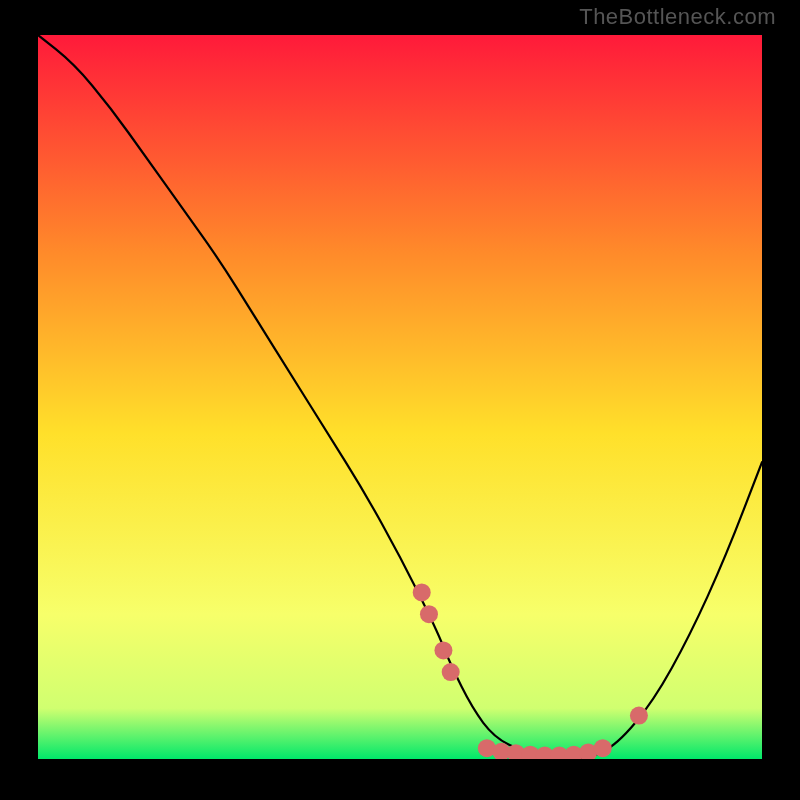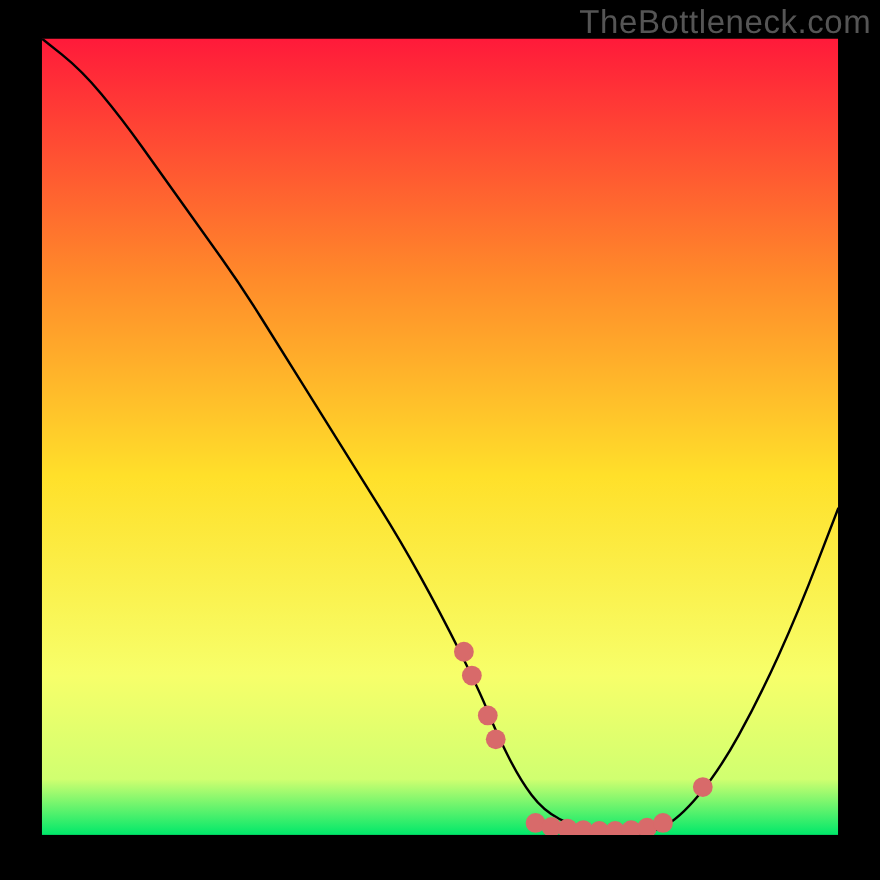--- a/index.html
+++ b/index.html
@@ -13,23 +13,23 @@
   }
   .outer {
     position: relative;
     width: 800px;
     height: 800px;
     background: #000;
   }
   .watermark {
     position: absolute;
     top: 4px;
-    right: 8px;
+    right: 24px;
     color: #555;
-    font-size: 30px;
+    font-size: 22px;
     font-weight: 500;
     letter-spacing: 0.5px;
     user-select: none;
   }
   .plot {
     position: absolute;
     left: 38px;
     top: 35px;
     width: 724px;
     height: 724px;

